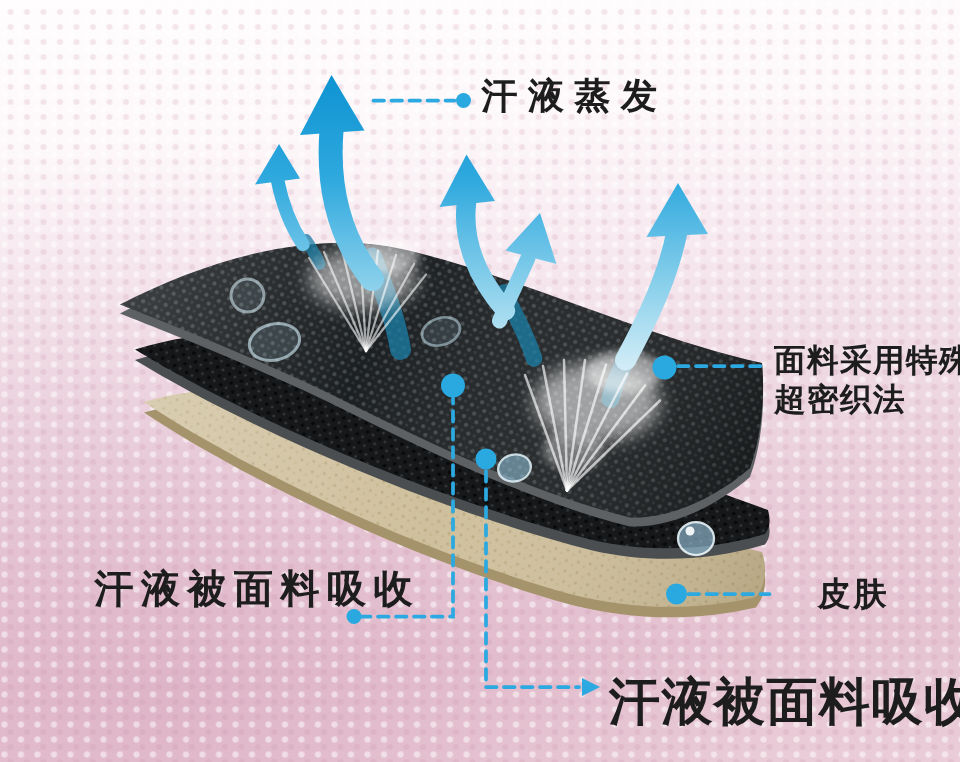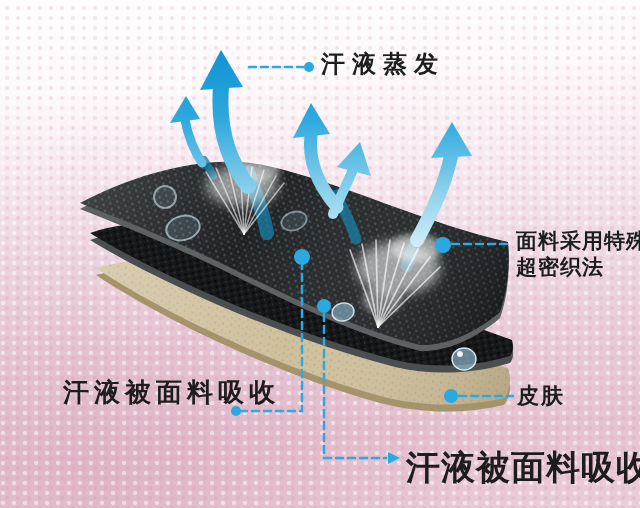--- a/index.html
+++ b/index.html
@@ -13,21 +13,21 @@
       linear-gradient(176deg,#fffdfe 0%,#fdf8fa 18%,#f7eaf0 34%,#efdbe4 50%,#e9cdd9 66%,#e5c3d1 84%,#eacdd8 100%);
     background-size:11px 10px,11px 10px,100% 100%,100% 100%;
   }
   svg{position:absolute;left:0;top:0;}
   .label{
     position:absolute;color:#1d1d1d;font-weight:700;white-space:nowrap;
     font-family:"Liberation Sans",sans-serif;
   }
   .label-evaporation{left:321px;top:48px;font-size:24px;letter-spacing:7px;}
   .label-weave{left:516px;top:228px;font-size:21px;line-height:26px;letter-spacing:1px;}
-  .label-skin{left:517px;top:381px;font-size:22px;letter-spacing:2px;text-align:center;}
+  .label-skin{left:545px;top:381px;font-size:22px;letter-spacing:2px;text-align:center;}
   .label-evapfab{left:63px;top:375px;font-size:26px;letter-spacing:5px;}
   .label-absorb{left:406px;top:445px;font-size:34px;letter-spacing:1px;}
 </style>
 </head>
 <body>
 
 <div class="scene">
 
   <svg width="640" height="508" viewBox="0 0 640 508">
     <defs>

